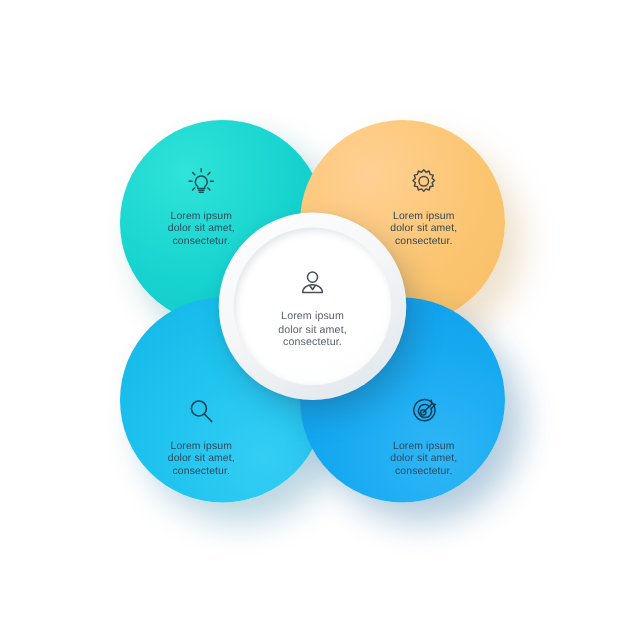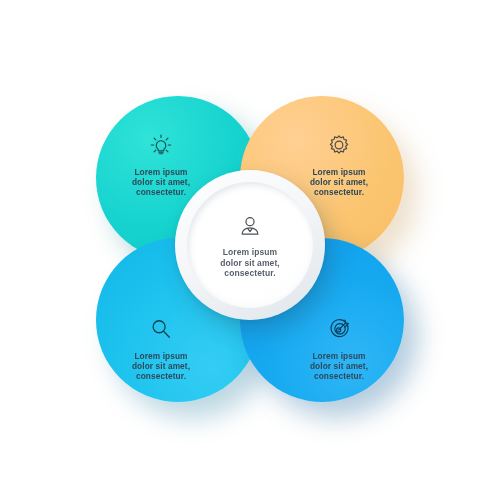--- a/index.html
+++ b/index.html
@@ -13,21 +13,20 @@
     height: 500px;
     font-family: "Liberation Sans", sans-serif;
     overflow: hidden;
   }
 
   #stage {
     position: relative;
     width: 500px;
     height: 500px;
     background: #ffffff;
-    font-weight: bold;
   }
 
   
   .petal {
     position: absolute;
     width: 164px;
     height: 164px;
     border-radius: 50%;
     box-sizing: border-box;
     display: flex;

